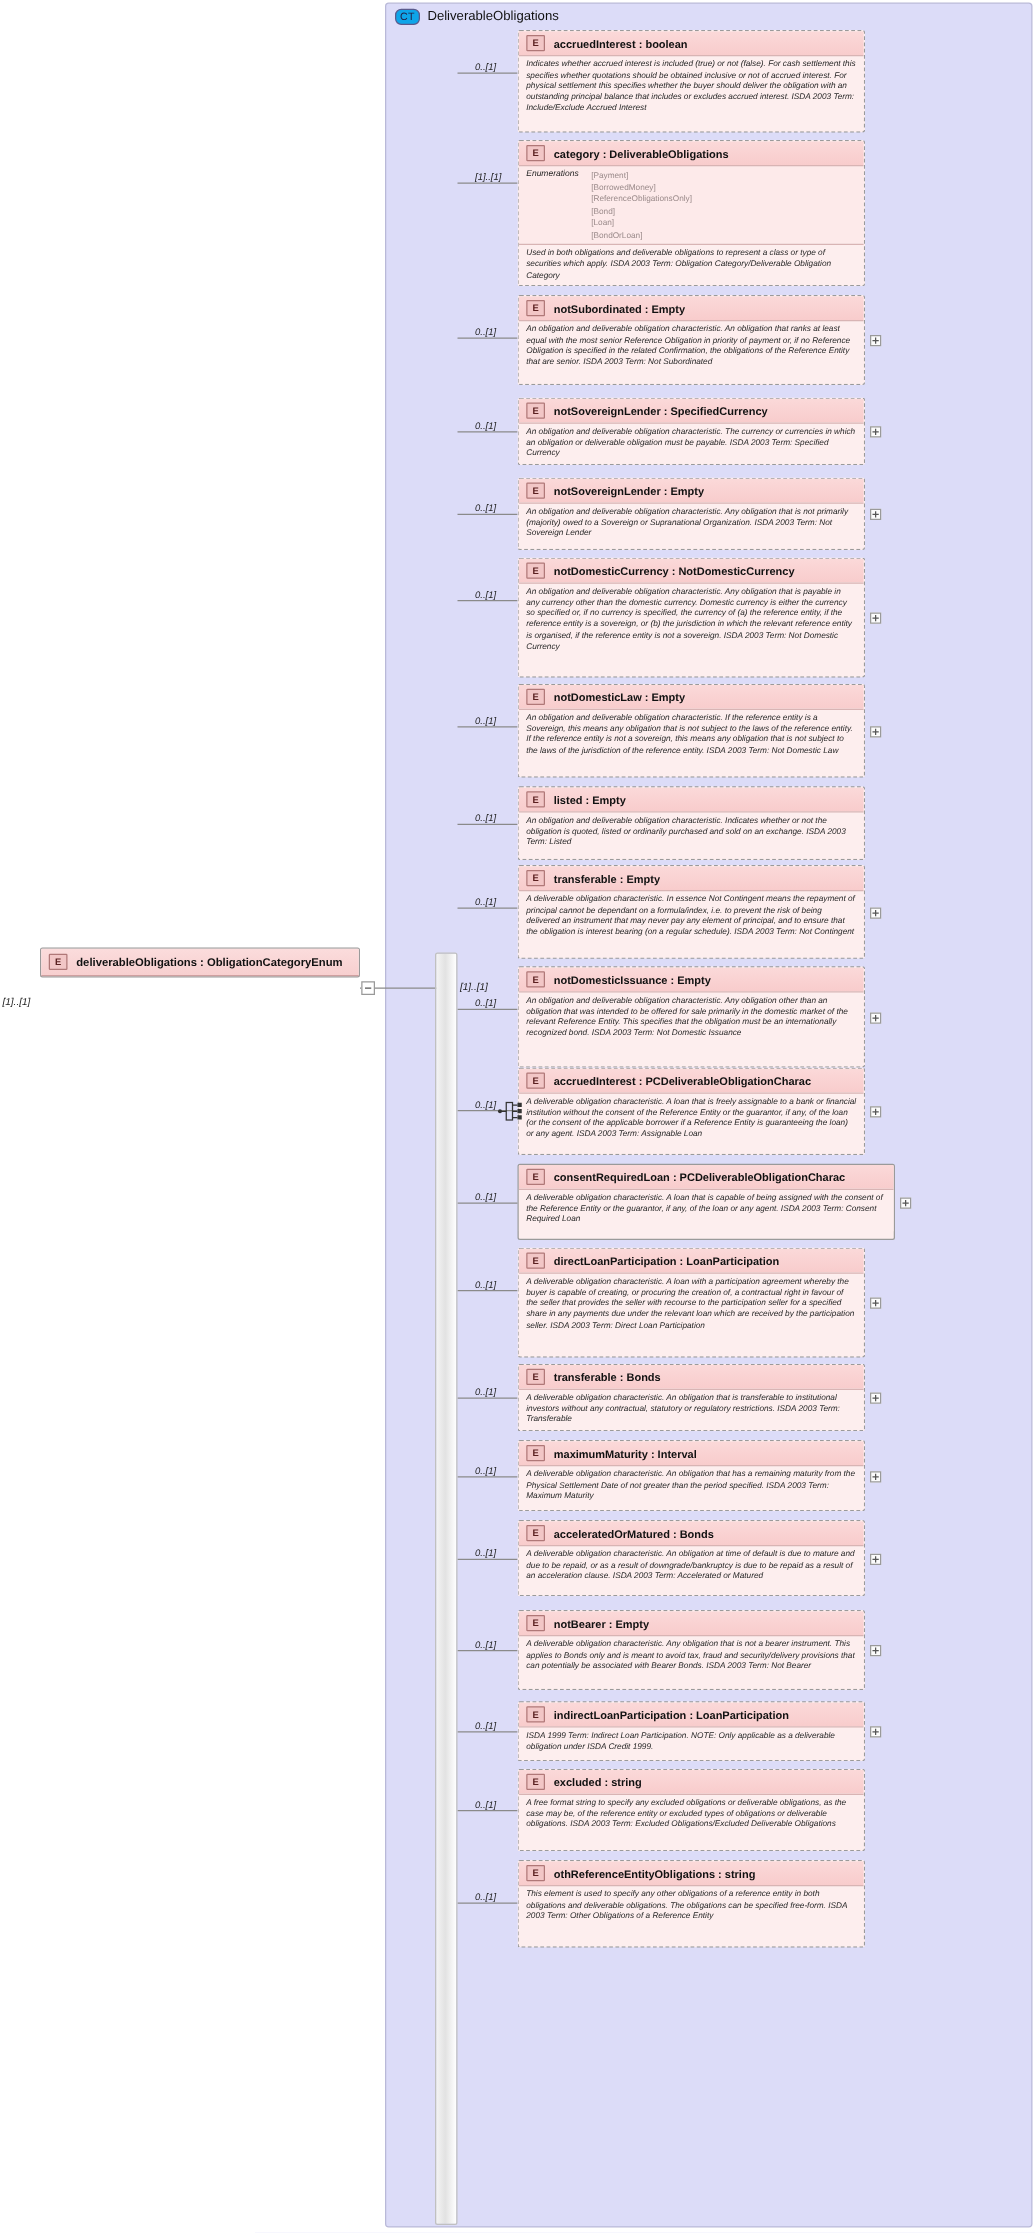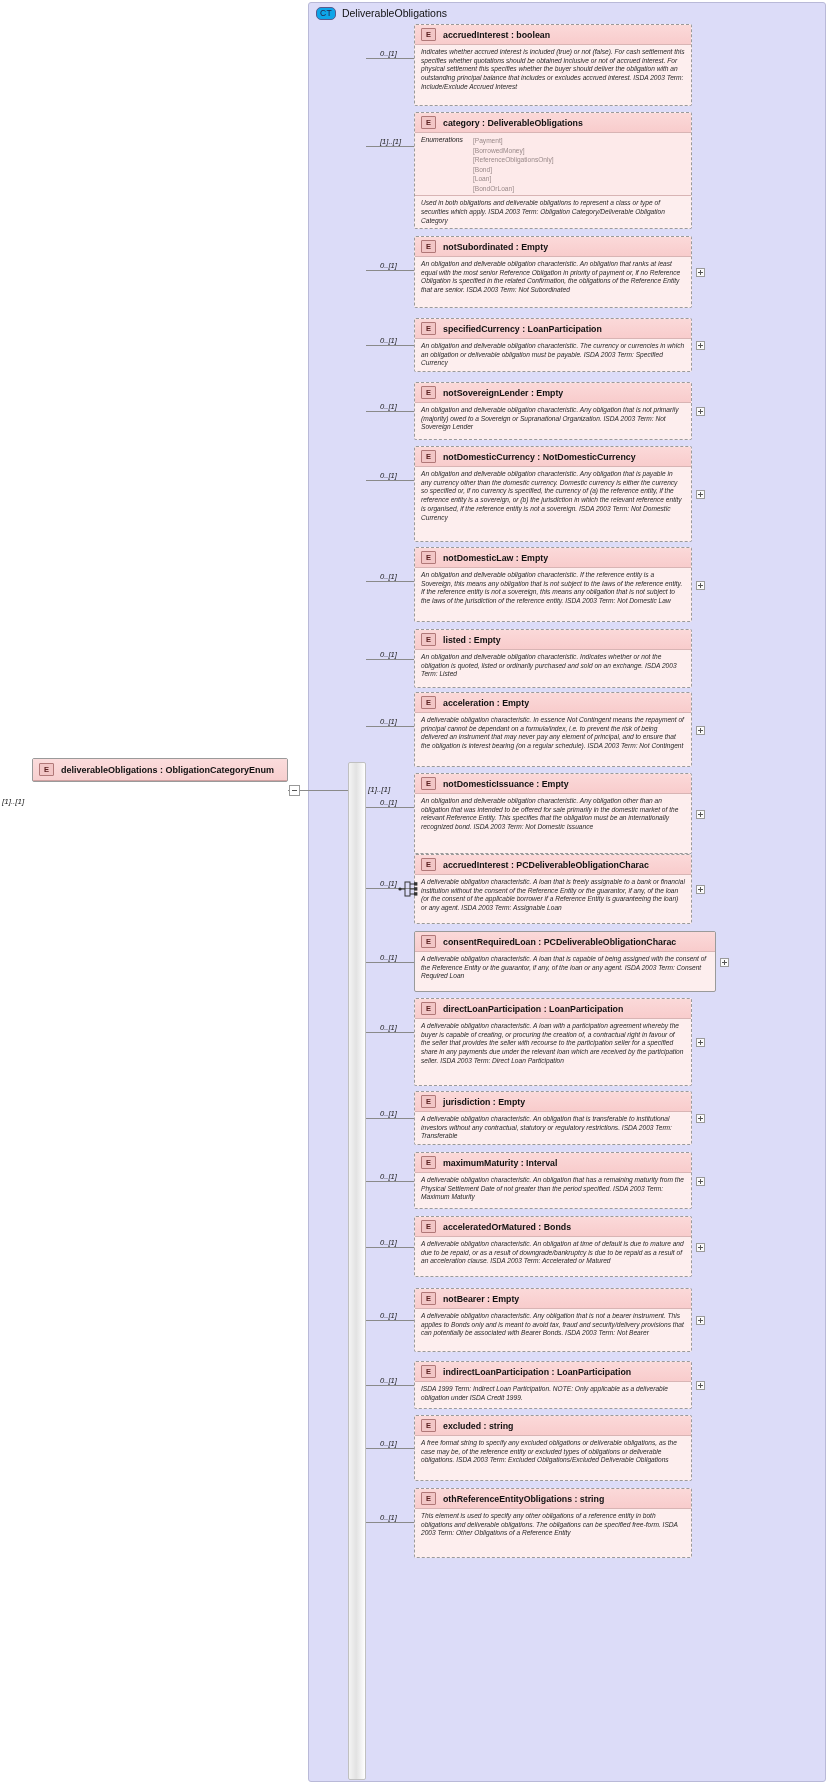--- a/index.html
+++ b/index.html
@@ -189,21 +189,21 @@
         <div class="idesc">An obligation and deliverable obligation characteristic. An obligation that ranks at least equal with the most senior Reference Obligation in priority of payment or, if no Reference Obligation is specified in the related Confirmation, the obligations of the Reference Entity that are senior. ISDA 2003 Term: Not Subordinated</div>
       </div>
     </div>
     <div class="plus" style="left: 696px; top: 268px;"></div>
     <div class="hline" style="left: 366px; top: 345px; width: 48px;"></div>
     <div class="card" style="left: 380px; top: 336px;">0..[1]</div>
     <div class="item" style="left: 414px; top: 318px; width: 278px;">
       <div class="box" style="height: 54px;">
         <div class="ihead">
           <span class="e-badge">E</span>
-          <span class="el-name">specifiedCurrency : LoanParticipation</span>
+          <span class="el-name">notSovereignLender : SpecifiedCurrency</span>
         </div>
         <div class="idesc">An obligation and deliverable obligation characteristic. The currency or currencies in which an obligation or deliverable obligation must be payable. ISDA 2003 Term: Specified Currency</div>
       </div>
     </div>
     <div class="plus" style="left: 696px; top: 341px;"></div>
     <div class="hline" style="left: 366px; top: 411px; width: 48px;"></div>
     <div class="card" style="left: 380px; top: 402px;">0..[1]</div>
     <div class="item" style="left: 414px; top: 382px; width: 278px;">
       <div class="box" style="height: 58px;">
         <div class="ihead">
@@ -248,21 +248,21 @@
         </div>
         <div class="idesc">An obligation and deliverable obligation characteristic. Indicates whether or not the obligation is quoted, listed or ordinarily purchased and sold on an exchange. ISDA 2003 Term: Listed</div>
       </div>
     </div>
     <div class="hline" style="left: 366px; top: 726px; width: 48px;"></div>
     <div class="card" style="left: 380px; top: 717px;">0..[1]</div>
     <div class="item" style="left: 414px; top: 692px; width: 278px;">
       <div class="box" style="height: 75px;">
         <div class="ihead">
           <span class="e-badge">E</span>
-          <span class="el-name">acceleration : Empty</span>
+          <span class="el-name">transferable : Empty</span>
         </div>
         <div class="idesc">A deliverable obligation characteristic. In essence Not Contingent means the repayment of principal cannot be dependant on a formula/index, i.e. to prevent the risk of being delivered an instrument that may never pay any element of principal, and to ensure that the obligation is interest bearing (on a regular schedule). ISDA 2003 Term: Not Contingent</div>
       </div>
     </div>
     <div class="plus" style="left: 696px; top: 725.5px;"></div>
     <div class="hline" style="left: 366px; top: 807px; width: 48px;"></div>
     <div class="card" style="left: 380px; top: 798px;">0..[1]</div>
     <div class="item" style="left: 414px; top: 773px; width: 278px;">
       <div class="box" style="height: 81px;">
         <div class="ihead">
@@ -308,21 +308,21 @@
         <div class="idesc">A deliverable obligation characteristic. A loan with a participation agreement whereby the buyer is capable of creating, or procuring the creation of, a contractual right in favour of the seller that provides the seller with recourse to the participation seller for a specified share in any payments due under the relevant loan which are received by the participation seller. ISDA 2003 Term: Direct Loan Participation</div>
       </div>
     </div>
     <div class="plus" style="left: 696px; top: 1038px;"></div>
     <div class="hline" style="left: 366px; top: 1118px; width: 48px;"></div>
     <div class="card" style="left: 380px; top: 1109px;">0..[1]</div>
     <div class="item" style="left: 414px; top: 1091px; width: 278px;">
       <div class="box" style="height: 54px;">
         <div class="ihead">
           <span class="e-badge">E</span>
-          <span class="el-name">jurisdiction : Empty</span>
+          <span class="el-name">transferable : Bonds</span>
         </div>
         <div class="idesc">A deliverable obligation characteristic. An obligation that is transferable to institutional investors without any contractual, statutory or regulatory restrictions. ISDA 2003 Term: Transferable</div>
       </div>
     </div>
     <div class="plus" style="left: 696px; top: 1114px;"></div>
     <div class="hline" style="left: 366px; top: 1180.5px; width: 48px;"></div>
     <div class="card" style="left: 380px; top: 1171.5px;">0..[1]</div>
     <div class="item" style="left: 414px; top: 1152px; width: 278px;">
       <div class="box" style="height: 57px;">
         <div class="ihead">

